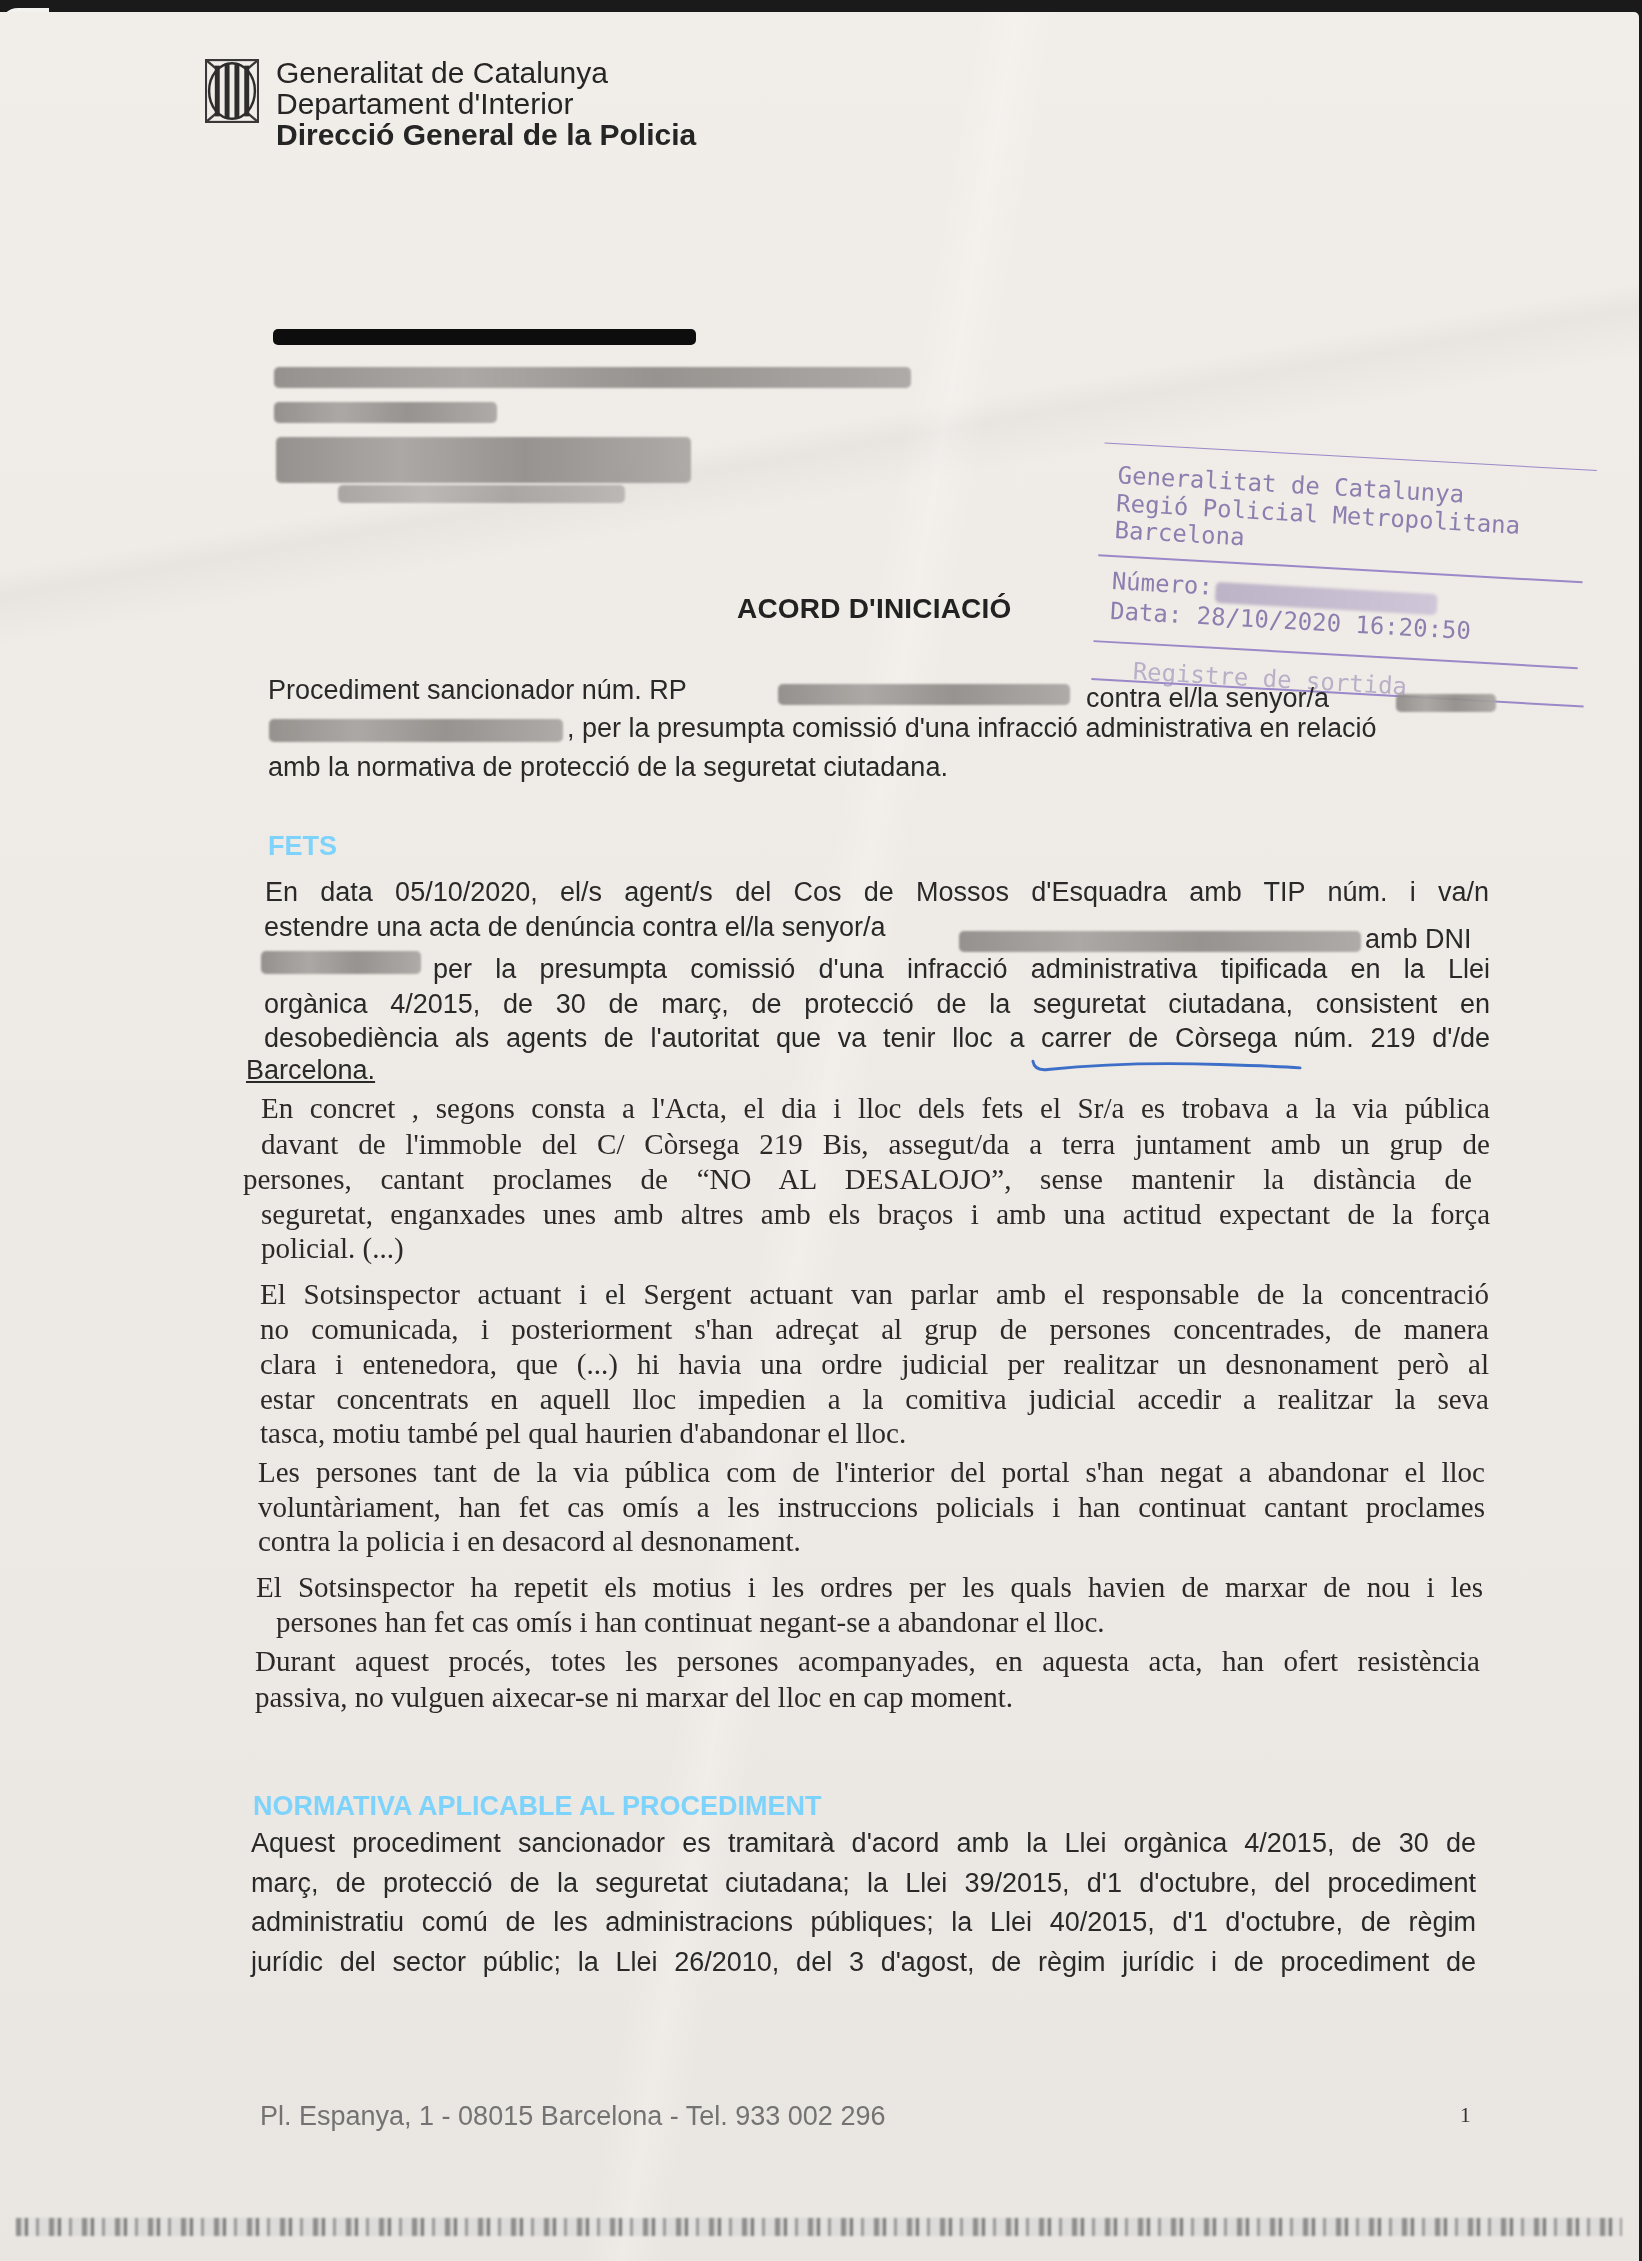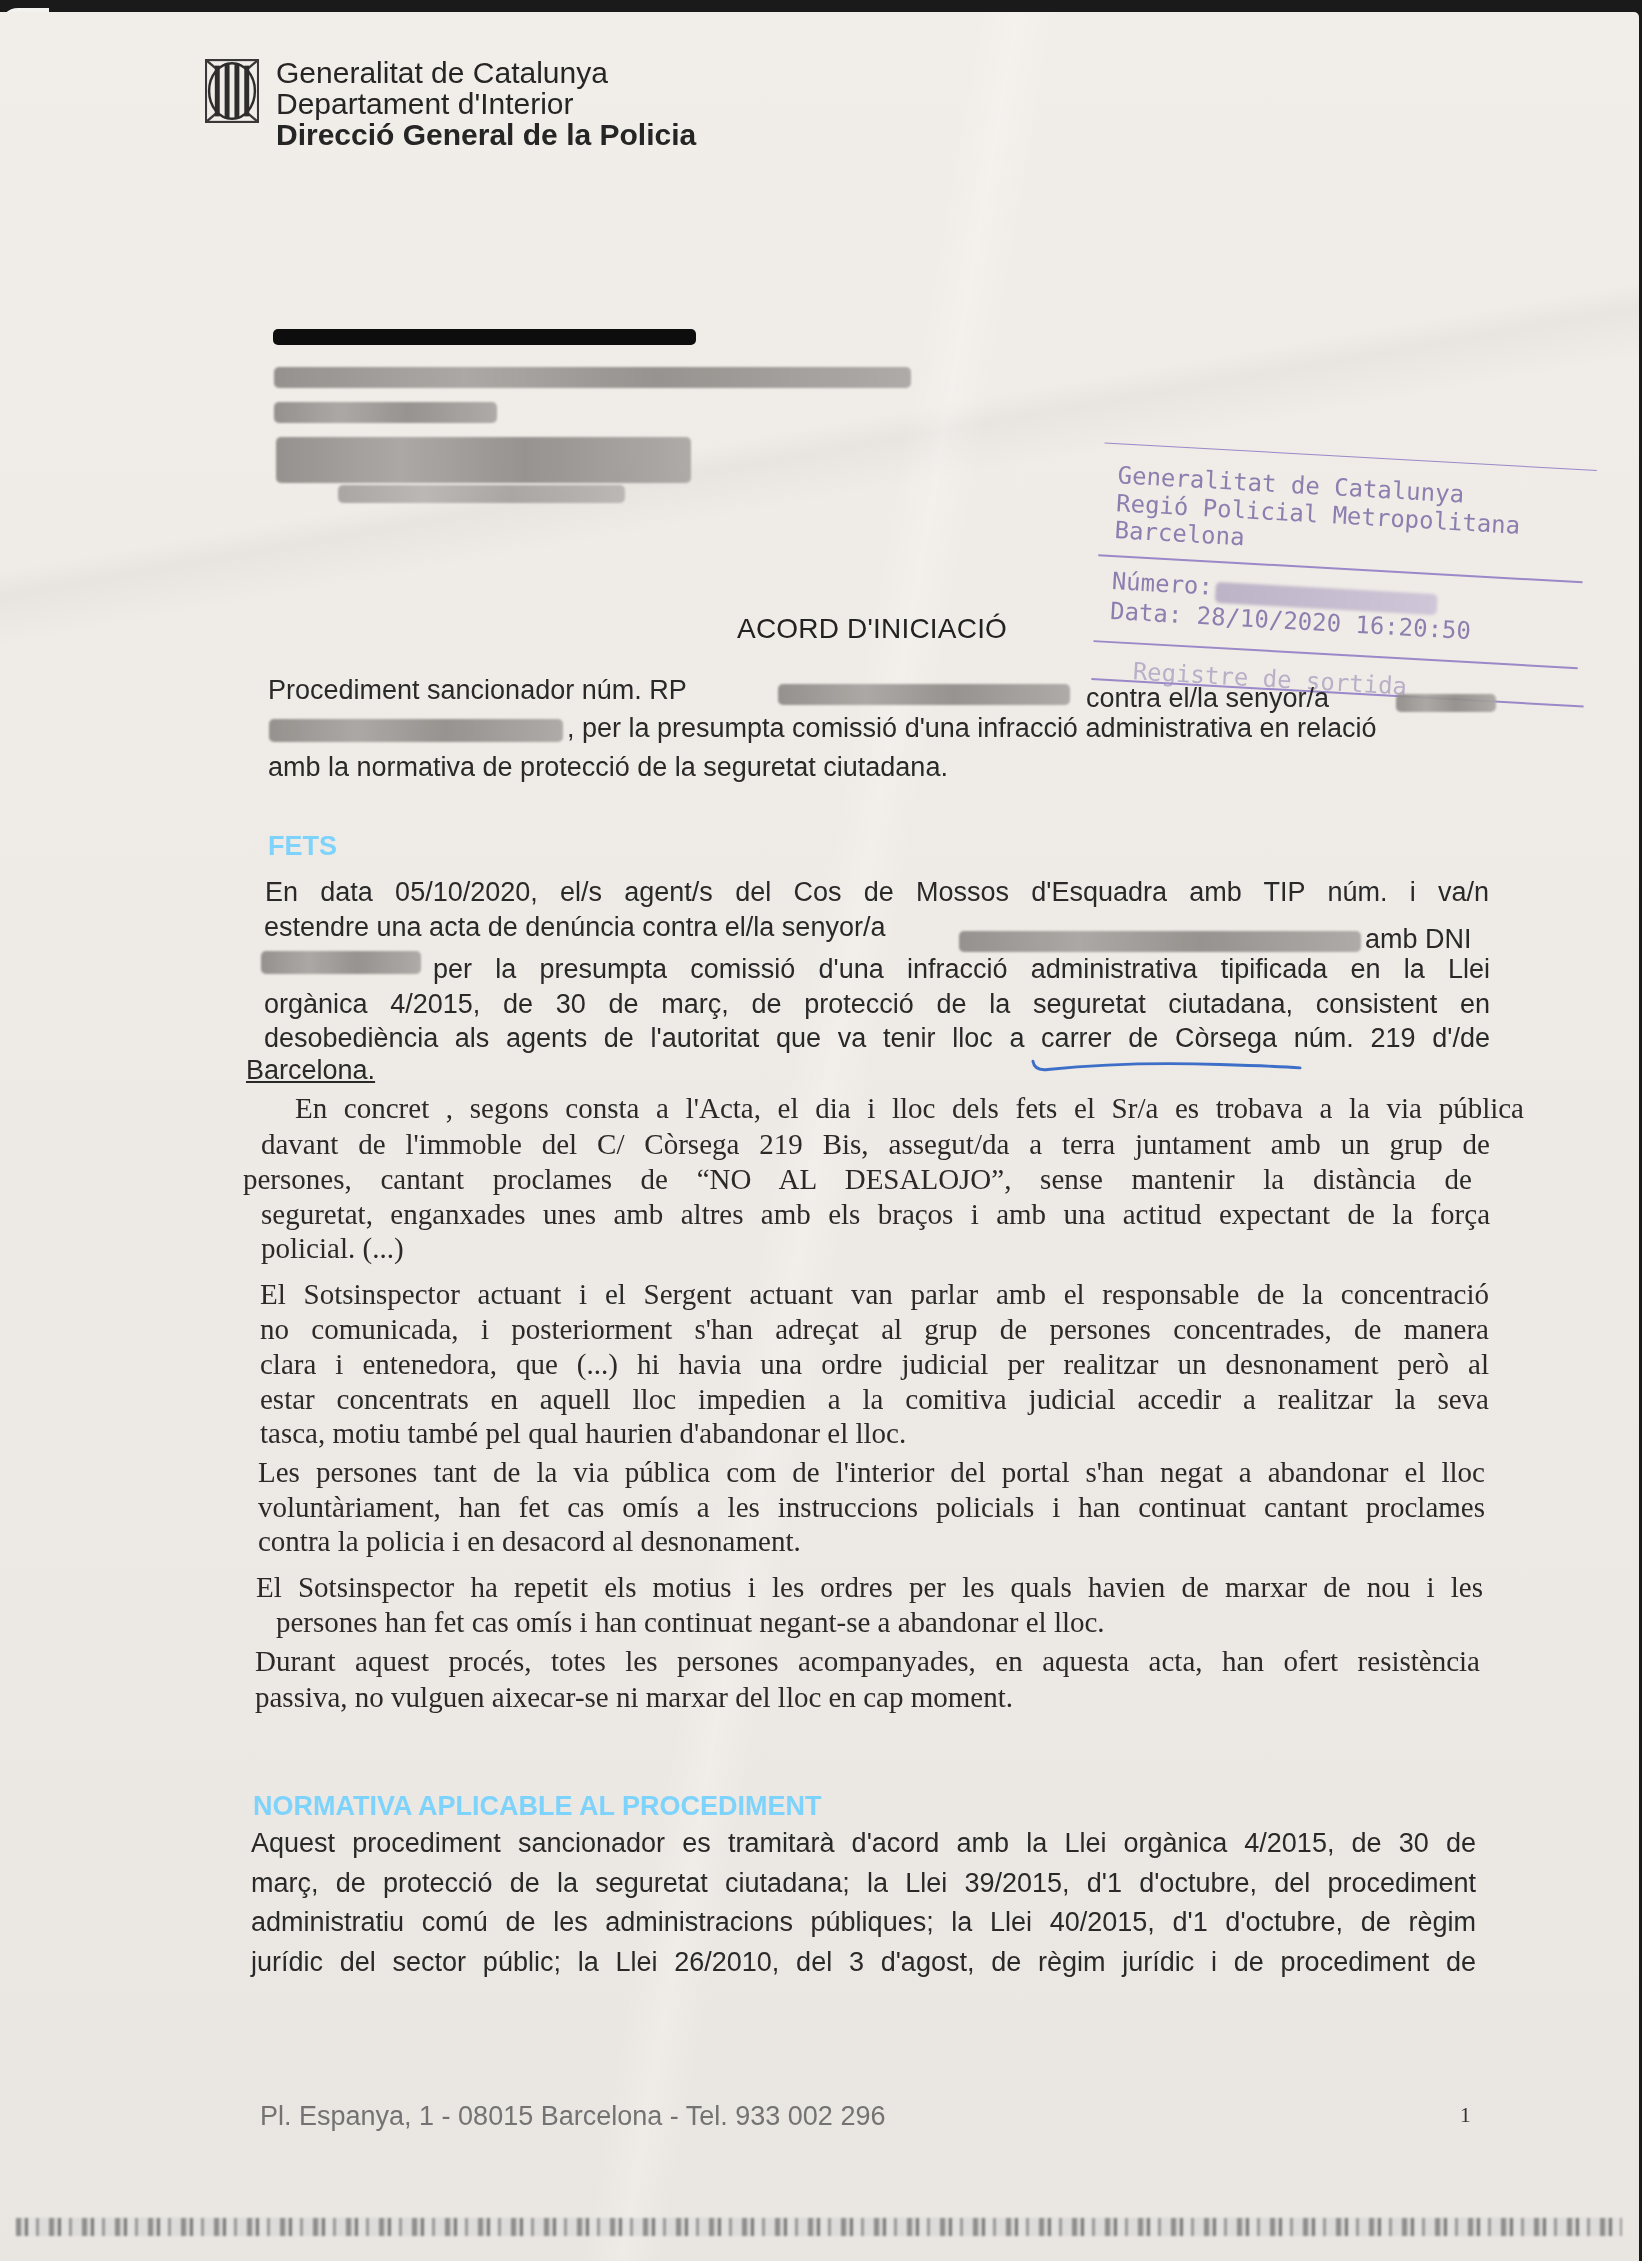--- a/index.html
+++ b/index.html
@@ -39,21 +39,21 @@
   
   .stamp {
     position:absolute; left:1097px; top:435px; width:526px; height:329px;
     transform:rotate(3.2deg); transform-origin:left top;
     color:#8c7fb0; font-family:"DejaVu Sans Mono", monospace; font-size:24px; line-height:28px;
   }
   .stamp .rule { position:absolute; left:8.2px; height:1.6px; background:#9a88c8; }
   .stamp .line { position:absolute; left:23px; white-space:nowrap; }
 
   
-  .title { position:absolute; left:737px; top:613px; font-size:28px; font-weight:normal; color:#222; letter-spacing:0.2px; }
+  .title { position:absolute; left:737px; top:593px; font-size:28px; font-weight:bold; color:#222; letter-spacing:0.2px; }
 
   
   .sans-line { position:absolute; font-size:27px; color:#2a2929; white-space:nowrap; }
   .serif-line { position:absolute; font-family:"Liberation Serif", serif; font-size:29px; color:#2b2a29; white-space:nowrap; }
   .just { text-align:justify; text-align-last:justify; }
   .heading { position:absolute; font-size:27px; font-weight:bold; color:#7dd3fc; }
 
   .underline-scribble {
     position:absolute; left:1031px; top:1058px; width:271px; height:16.4px;
   }
@@ -131,21 +131,21 @@
 <div class="sans-line" style="left:1365px;top:924px;">amb DNI</div>
 <div class="redact r-grey" style="left:261px;top:951px;width:160px;height:23px;"></div>
 <div class="sans-line just" style="left:433px;top:954px;width:1057px;">per la presumpta comissió d'una infracció administrativa tipificada en la Llei</div>
 <div class="sans-line just" style="left:264px;top:989px;width:1226px;">orgànica 4/2015, de 30 de març, de protecció de la seguretat ciutadana, consistent en</div>
 <div class="sans-line just" style="left:264px;top:1023px;width:1226px;">desobediència als agents de l'autoritat que va tenir lloc a carrer de Còrsega núm. 219 d'/de</div>
 <svg class="underline-scribble" viewBox="0 0 330 20">
   <path d="M2 4 Q4 16 20 14 Q120 4 230 8 Q300 10 328 12" stroke="#3d6fc9" stroke-width="3.5" fill="none" stroke-linecap="round"></path>
 </svg>
 <div class="sans-line" style="left:246px;top:1055px;text-decoration:underline;">Barcelona.</div>
 
-<div class="serif-line just" style="left:261px;top:1092px;width:1229px;margin-left:34px;">En concret , segons consta a l'Acta, el dia i lloc dels fets  el Sr/a es trobava a la via pública</div>
+<div class="serif-line just" style="left:261px;top:1092px;width:1229px;">En concret , segons consta a l'Acta, el dia i lloc dels fets  el Sr/a es trobava a la via pública</div>
 <div class="serif-line just" style="left:261px;top:1128px;width:1229px;">davant de l'immoble del C/ Còrsega 219 Bis, assegut/da a terra juntament amb un grup de</div>
 <div class="serif-line just" style="left:243px;top:1163px;width:1229px;">persones, cantant proclames  de “NO AL  DESALOJO”, sense mantenir la distància de</div>
 <div class="serif-line just" style="left:261px;top:1198px;width:1229px;">seguretat, enganxades unes amb altres amb els braços i amb una actitud expectant de la força</div>
 <div class="serif-line" style="left:261px;top:1232px;">policial. (...)</div>
 
 <div class="serif-line just" style="left:260px;top:1278px;width:1229px;">El Sotsinspector actuant i el Sergent actuant van parlar amb el responsable de la concentració</div>
 <div class="serif-line just" style="left:260px;top:1313px;width:1229px;">no comunicada, i posteriorment s'han adreçat al  grup de persones concentrades, de manera</div>
 <div class="serif-line just" style="left:260px;top:1348px;width:1229px;">clara i entenedora, que (...) hi havia una ordre judicial per realitzar un desnonament però al</div>
 <div class="serif-line just" style="left:260px;top:1383px;width:1229px;">estar concentrats en aquell lloc impedien a la comitiva judicial accedir a realitzar la seva</div>
 <div class="serif-line" style="left:260px;top:1417px;text-align:center;">tasca, motiu també pel qual haurien d'abandonar el lloc.</div>

